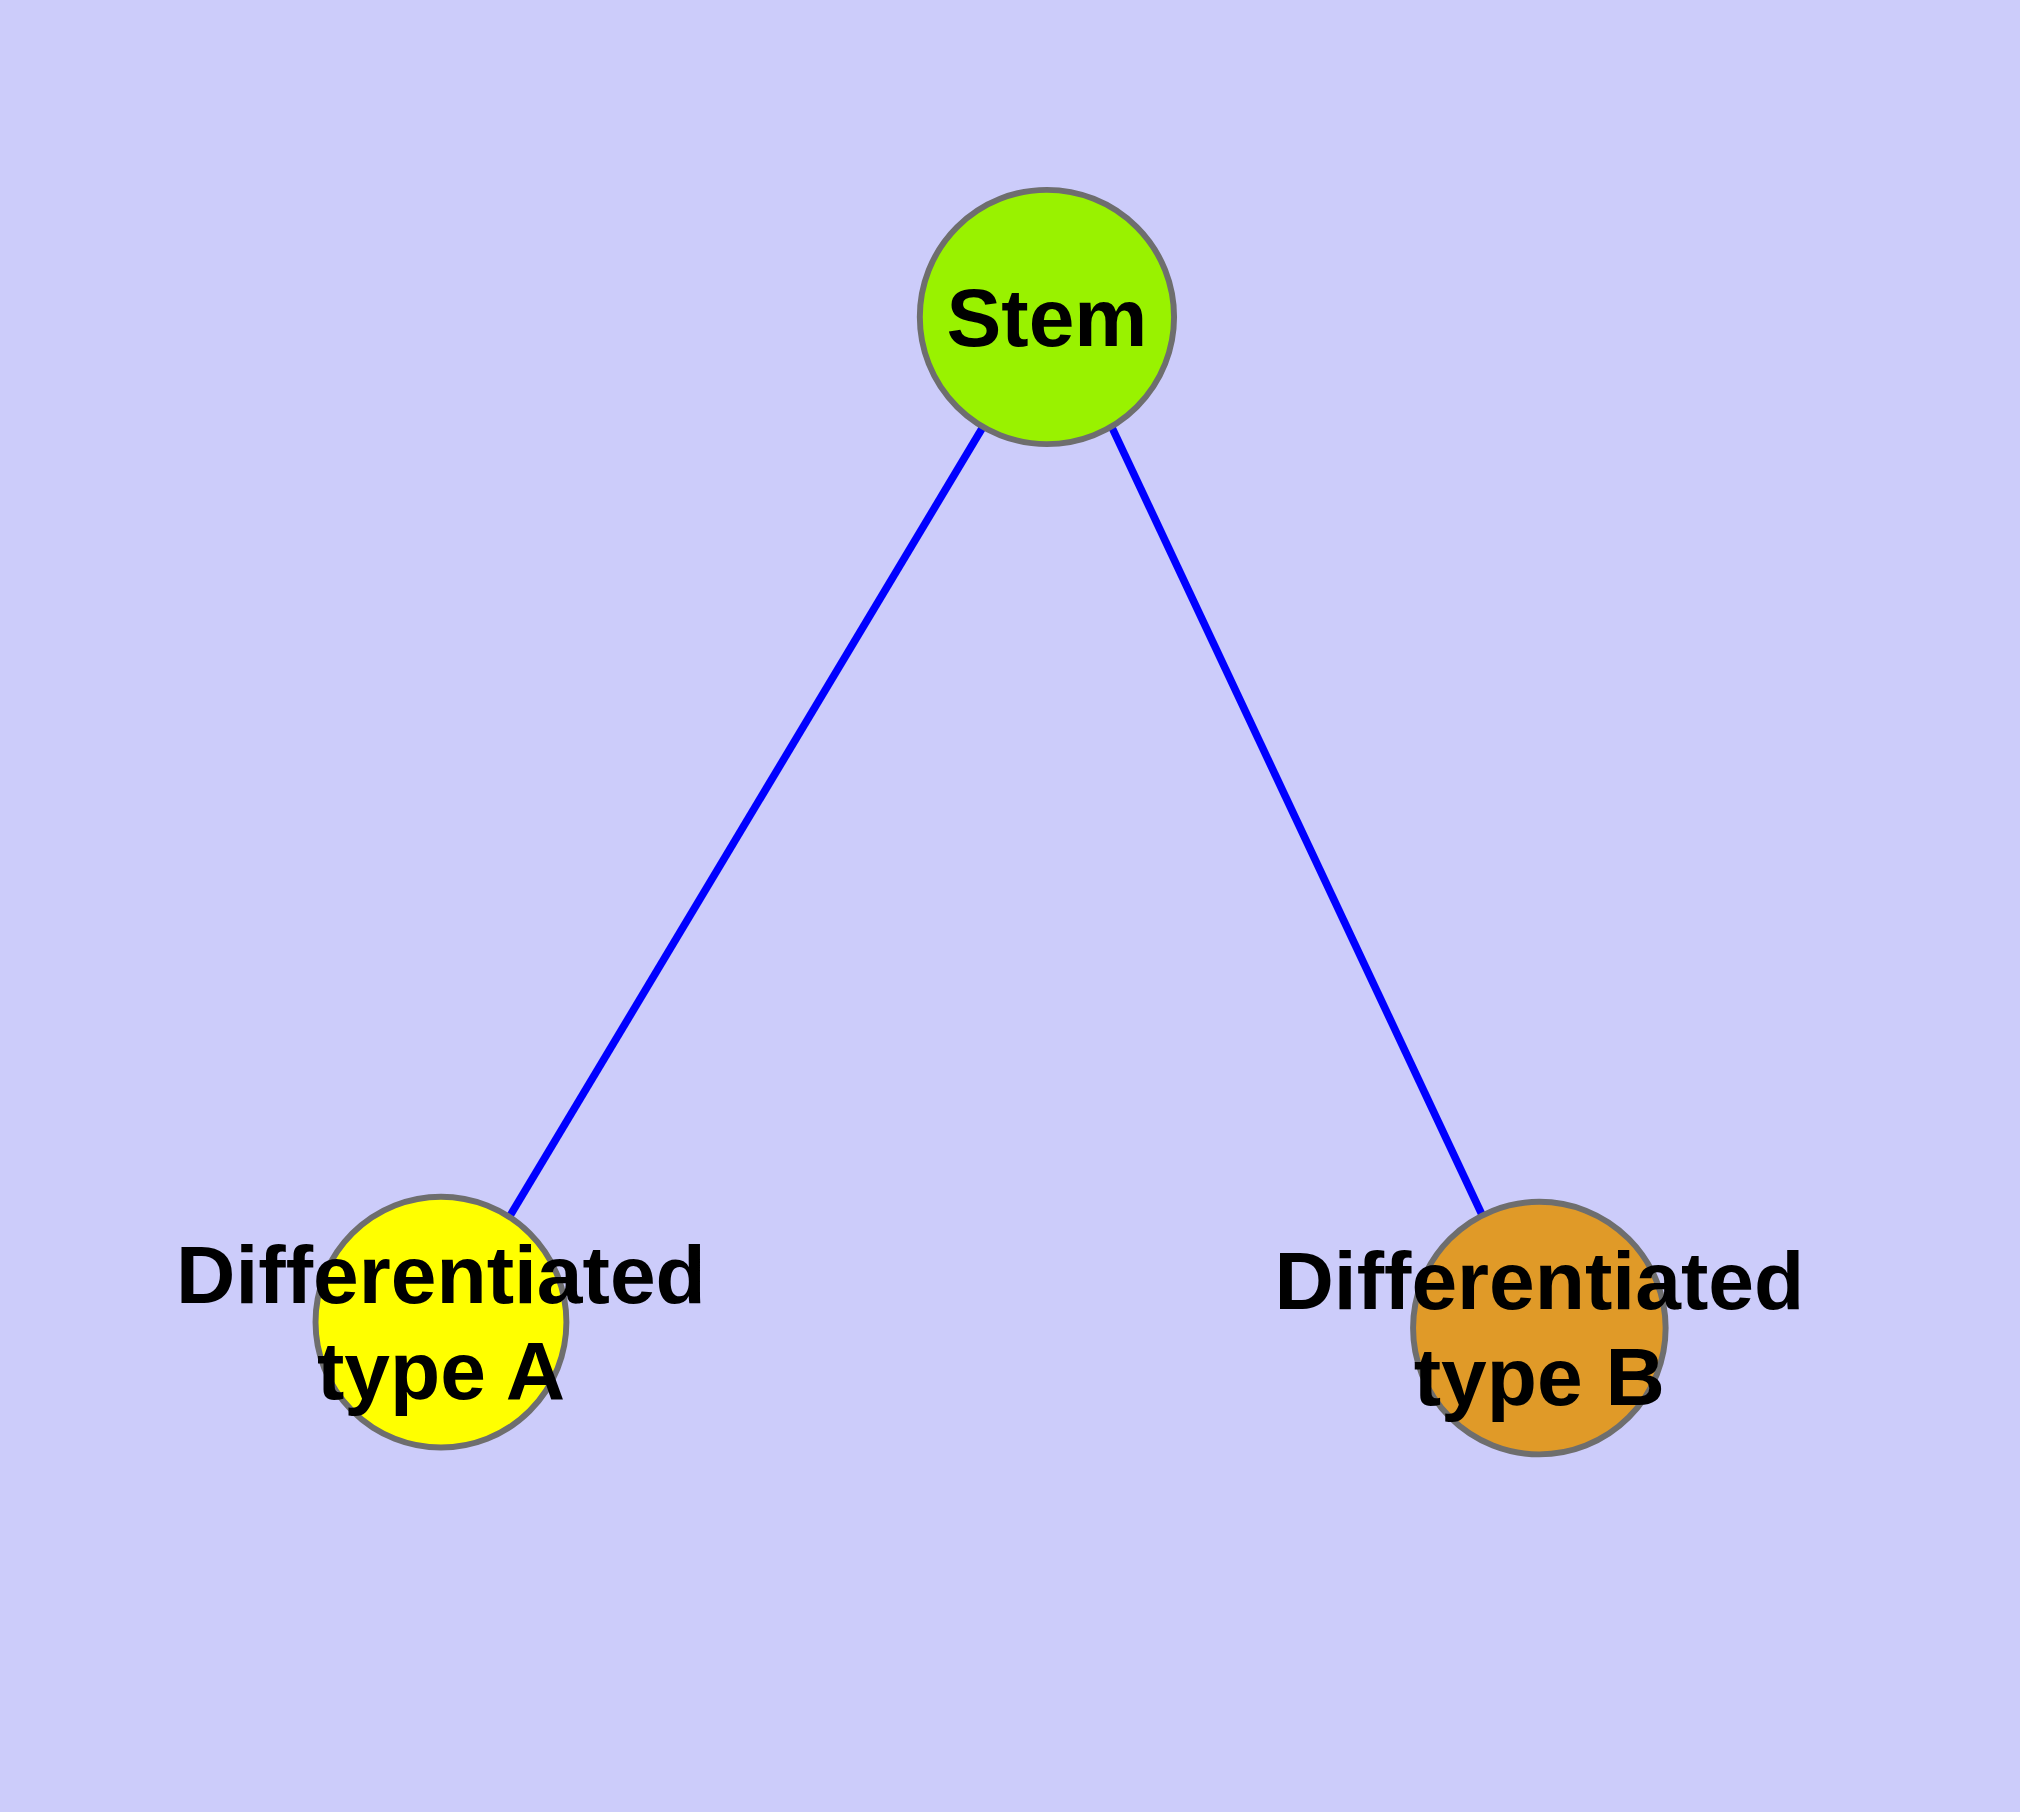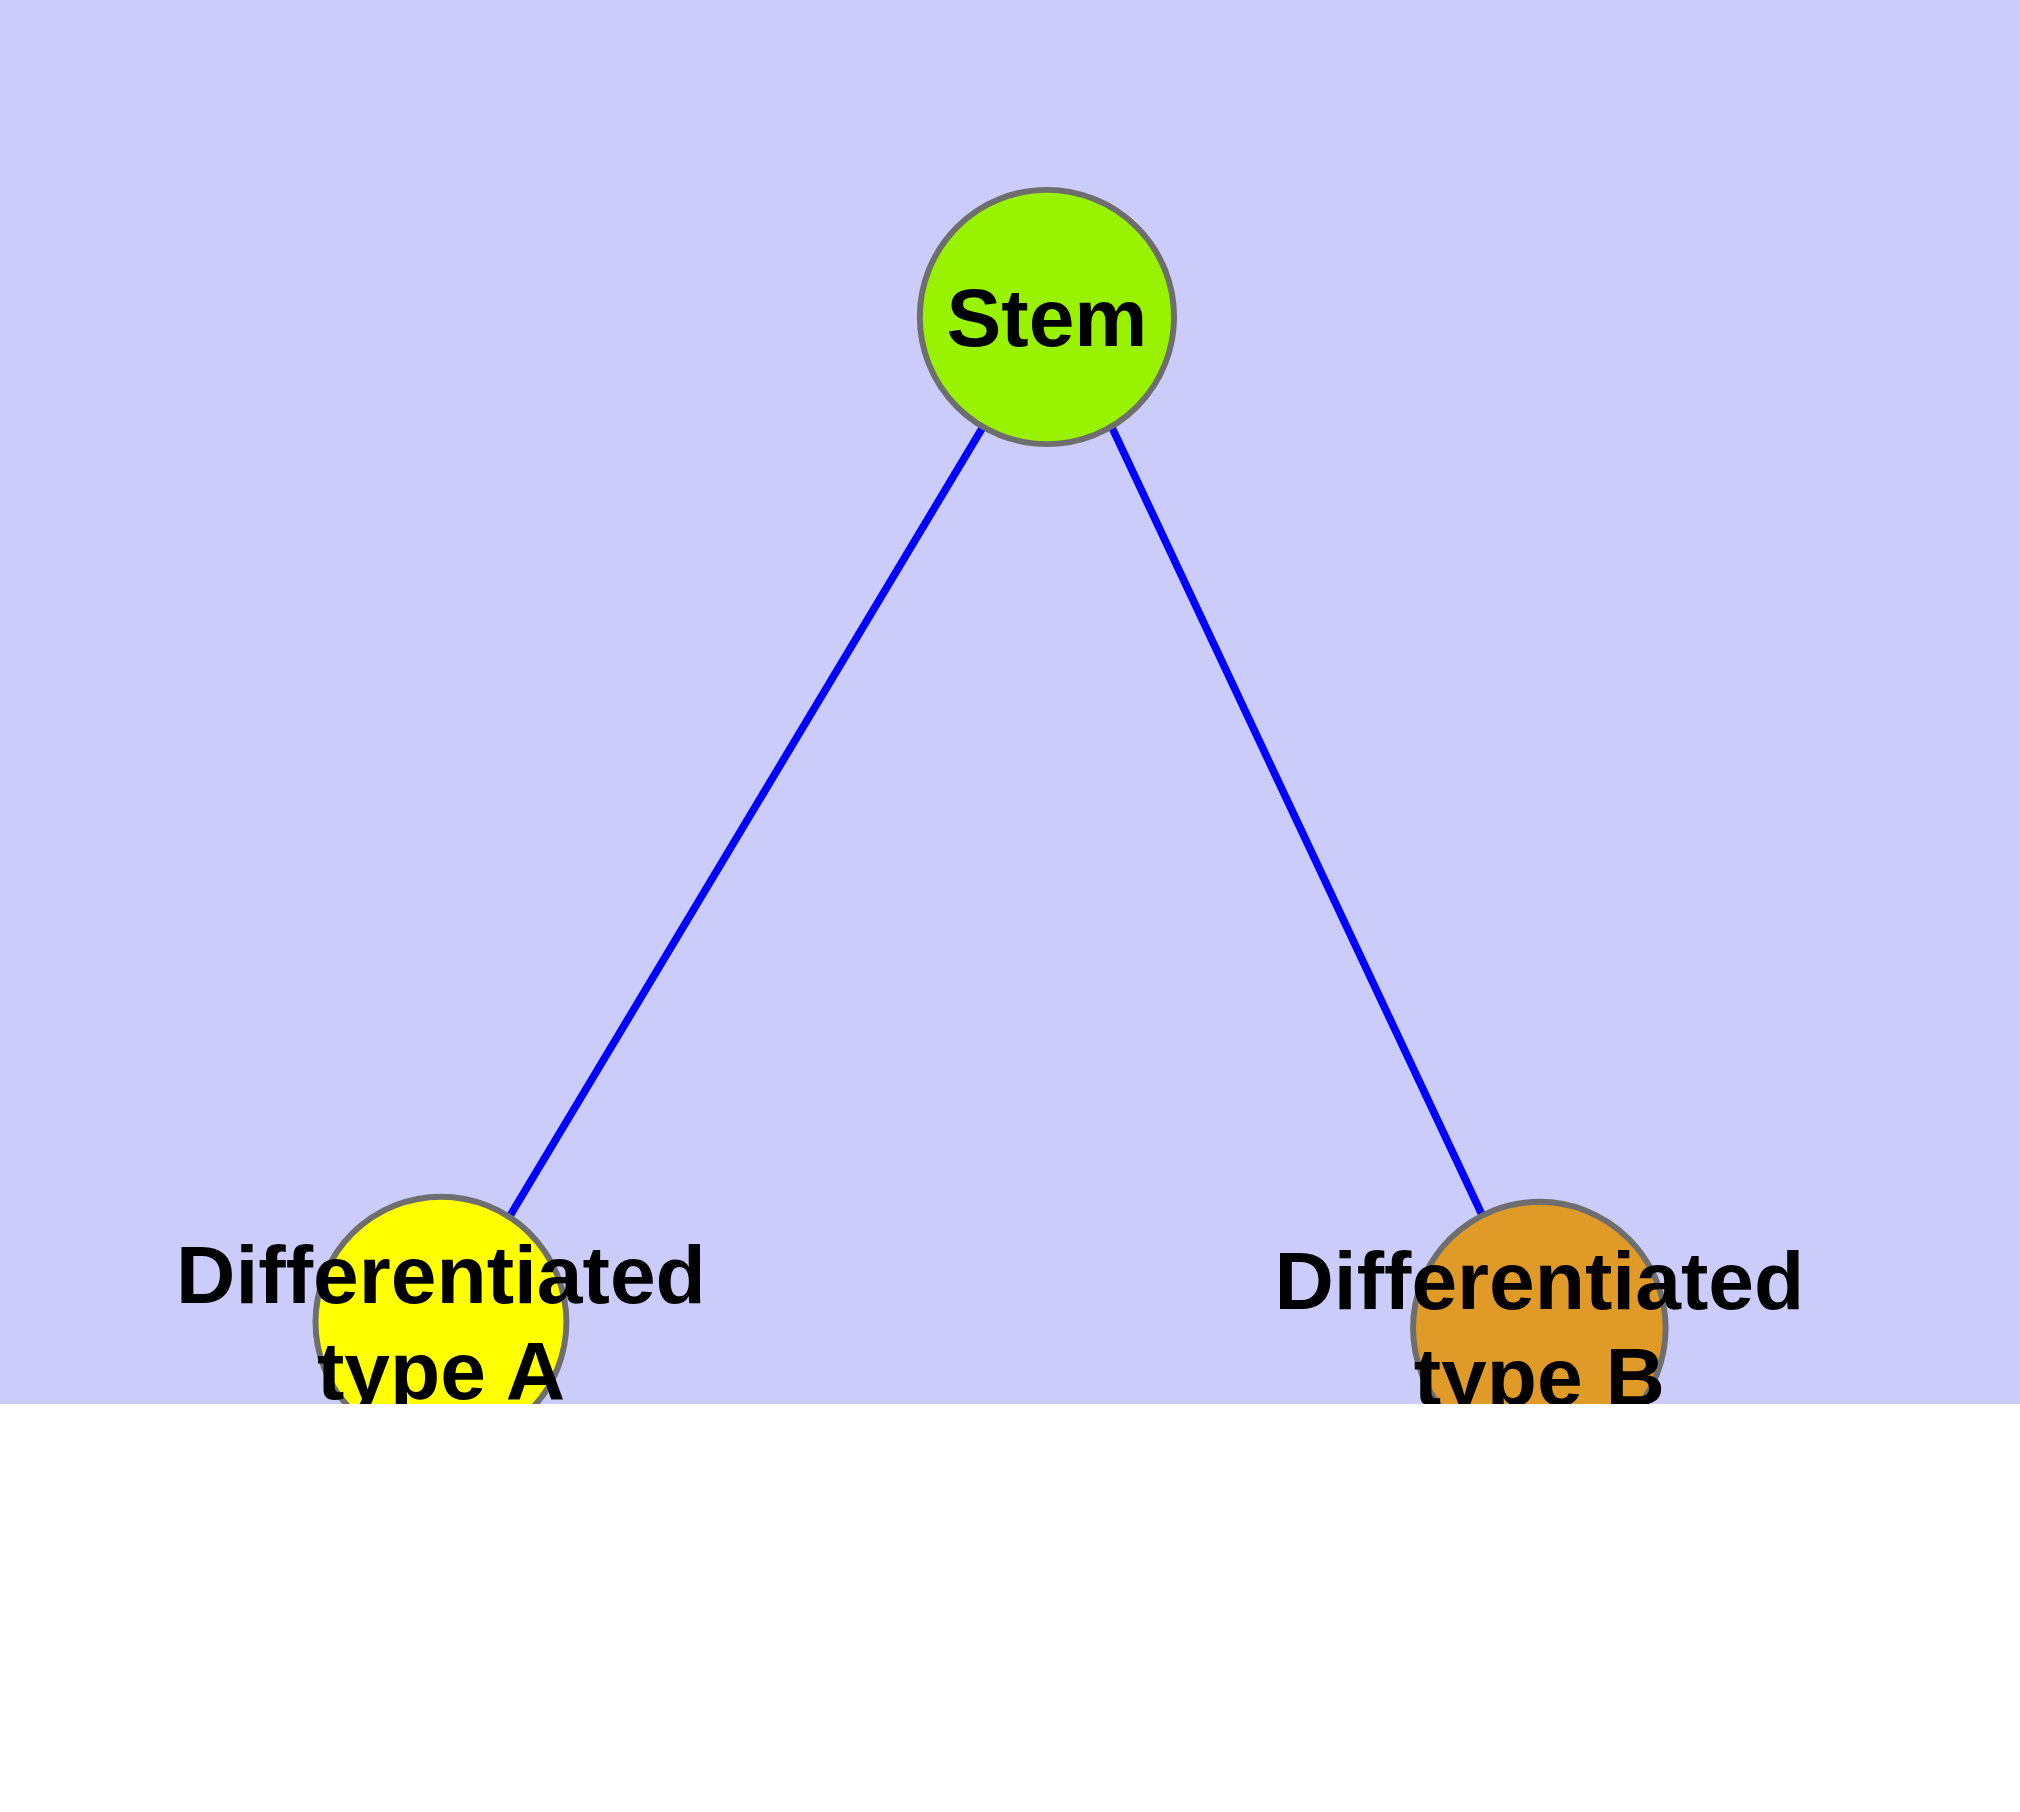--- a/index.html
+++ b/index.html
@@ -31,21 +31,21 @@
   .node-label {
     font-weight: bold;
     fill: #000000;
     text-anchor: middle;
     font-family: "Liberation Sans", sans-serif;
   }
 </style>
 </head>
 <body>
 
-<div id="stage" style="width: 2021px; height: 1404px;">
+<div id="stage" style="width: 2021px; height: 1812px;">
 
   <div id="bg-rect" style="background: rgb(204, 204, 250); width: 2021px; height: 1812px;"></div>
 
   <svg id="graph-svg" viewBox="0 0 2384 2138" xmlns="http://www.w3.org/2000/svg">
 
     <g id="edges-group">
         <line x1="1160" y1="503" x2="600" y2="1437" stroke="#0000ff" stroke-width="9" stroke-linecap="butt"></line>
         <line x1="1312" y1="505" x2="1752" y2="1441" stroke="#0000ff" stroke-width="9" stroke-linecap="butt"></line>
       </g>
     <g id="nodes-group">

